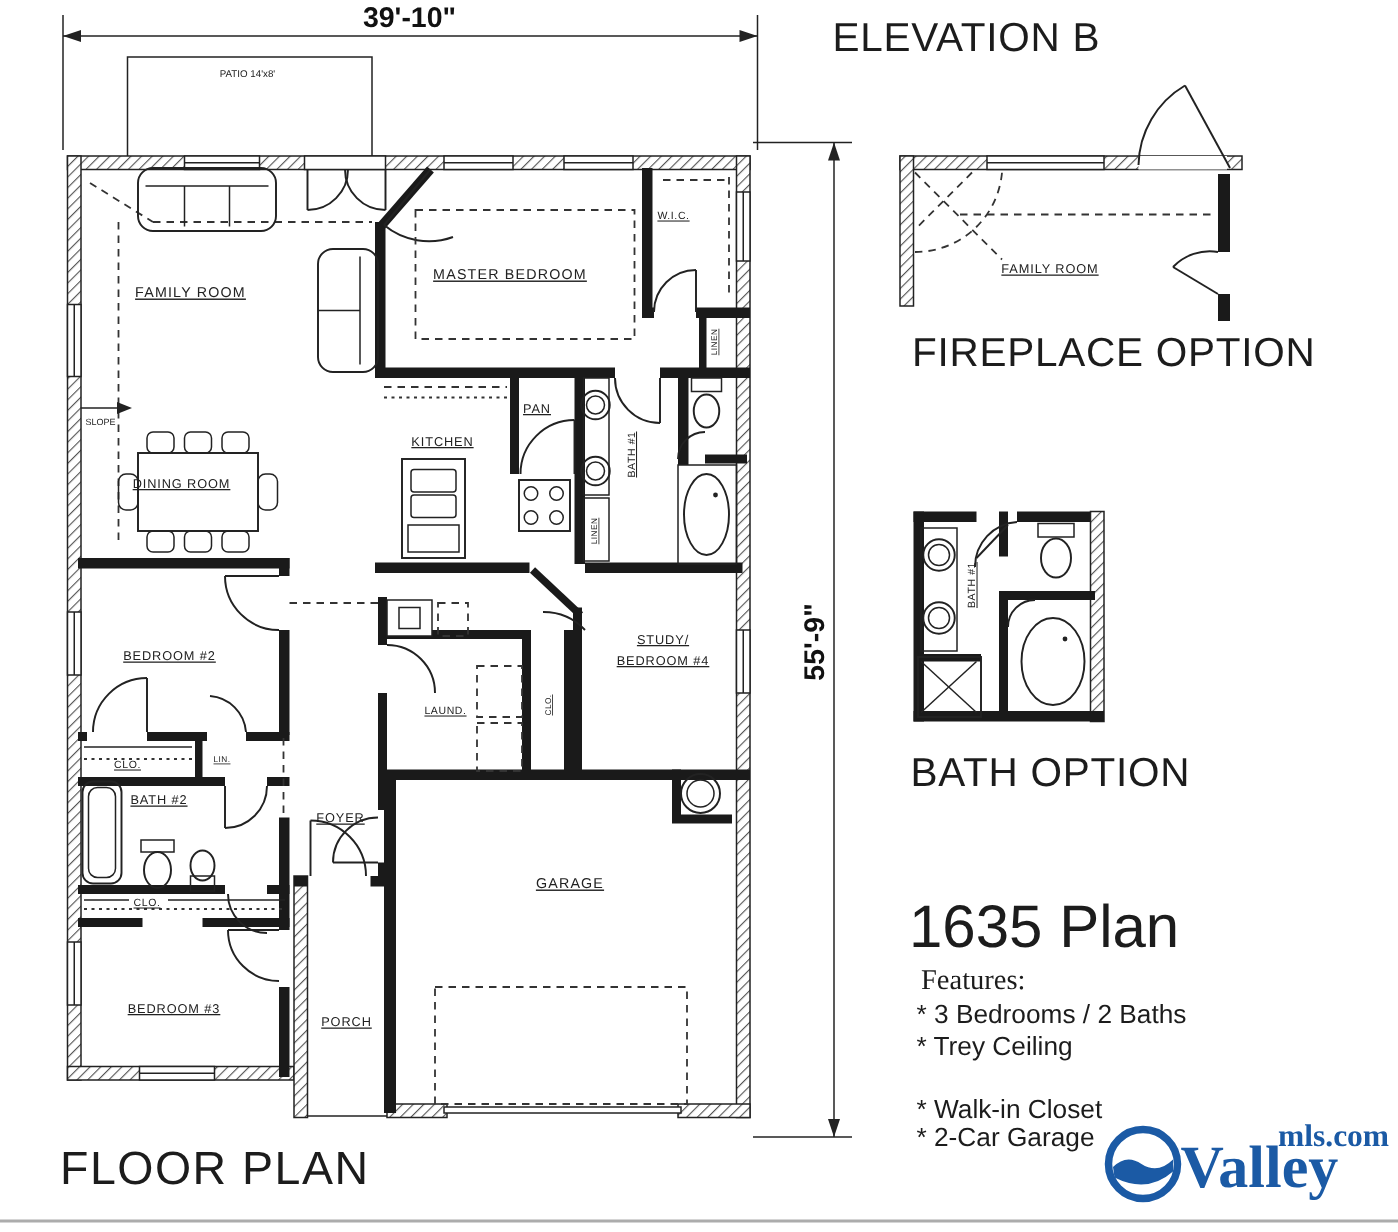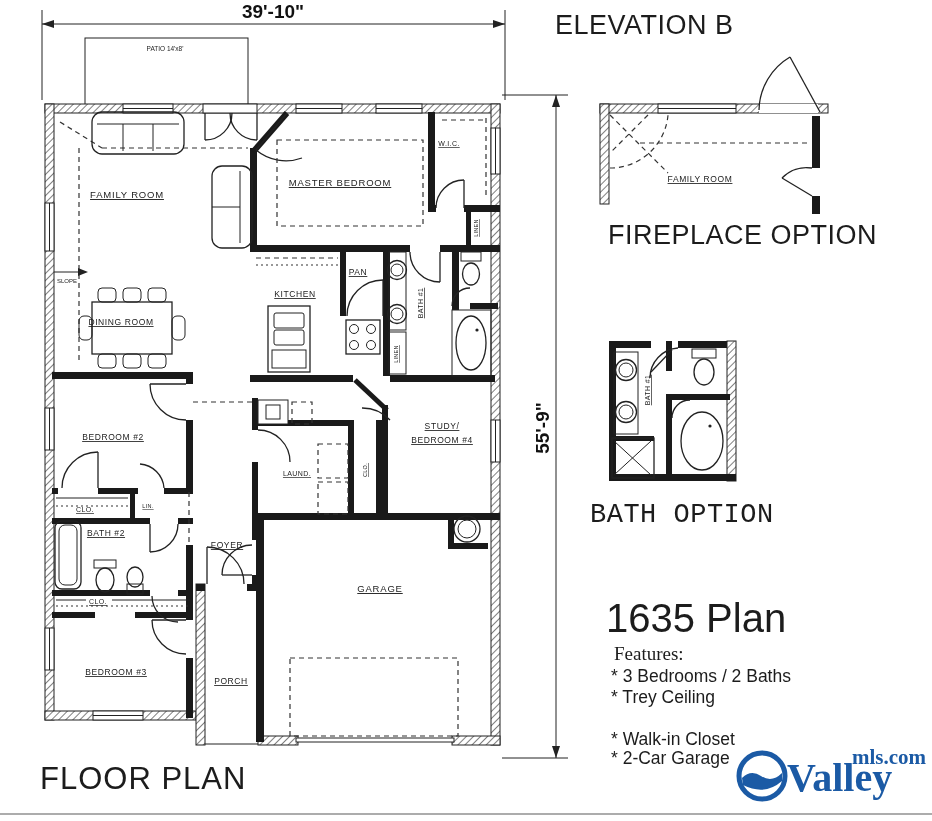--- a/index.html
+++ b/index.html
@@ -344,21 +344,21 @@
     <circle cx="710" cy="426" r="1.6" fill="#222"></circle>
     <line class="arc" x1="672" y1="350" x2="651" y2="372"></line>
     <path class="arc" d="M678 348 A30 30 0 0 0 650 378"></path>
     <path class="arc" d="M690 400 A18 18 0 0 0 672 418"></path>
     <text class="rlbl-sm" x="0" y="0" transform="translate(650 390) rotate(-90)">BATH #1</text>
   </g>
 </svg>
 
 <div class="overlay big-title" style="left:555px;top:10px;">ELEVATION B</div>
 <div class="overlay big-title" style="left:608px;top:220px;">FIREPLACE OPTION</div>
-<div class="overlay big-title" style="left:590px;top:500px;font-family:Liberation Mono, monospace;">BATH OPTION</div>
+<div class="overlay big-title" style="left:607px;top:500px;">BATH OPTION</div>
 <div class="overlay plan-name" style="left:606px;top:596px;">1635 Plan</div>
 <div class="overlay features-head" style="left:614px;top:643px;">Features:</div>
 <div class="overlay feature-line" style="left:611px;top:666px;">* 3 Bedrooms / 2 Baths</div>
 <div class="overlay feature-line" style="left:611px;top:687px;text-align:center;">* Trey Ceiling</div>
 <div class="overlay feature-line" style="left:611px;top:708px;margin-top:40px;">* 2-Car Garage</div>
 <div class="overlay feature-line" style="left:611px;top:729px;">* Walk-in Closet</div>
 <div class="overlay floor-title" style="left:40px;top:761px;">FLOOR PLAN</div>
 
 <div class="logo">
   <svg width="54" height="56" style="position:absolute;left:0;top:0;">

